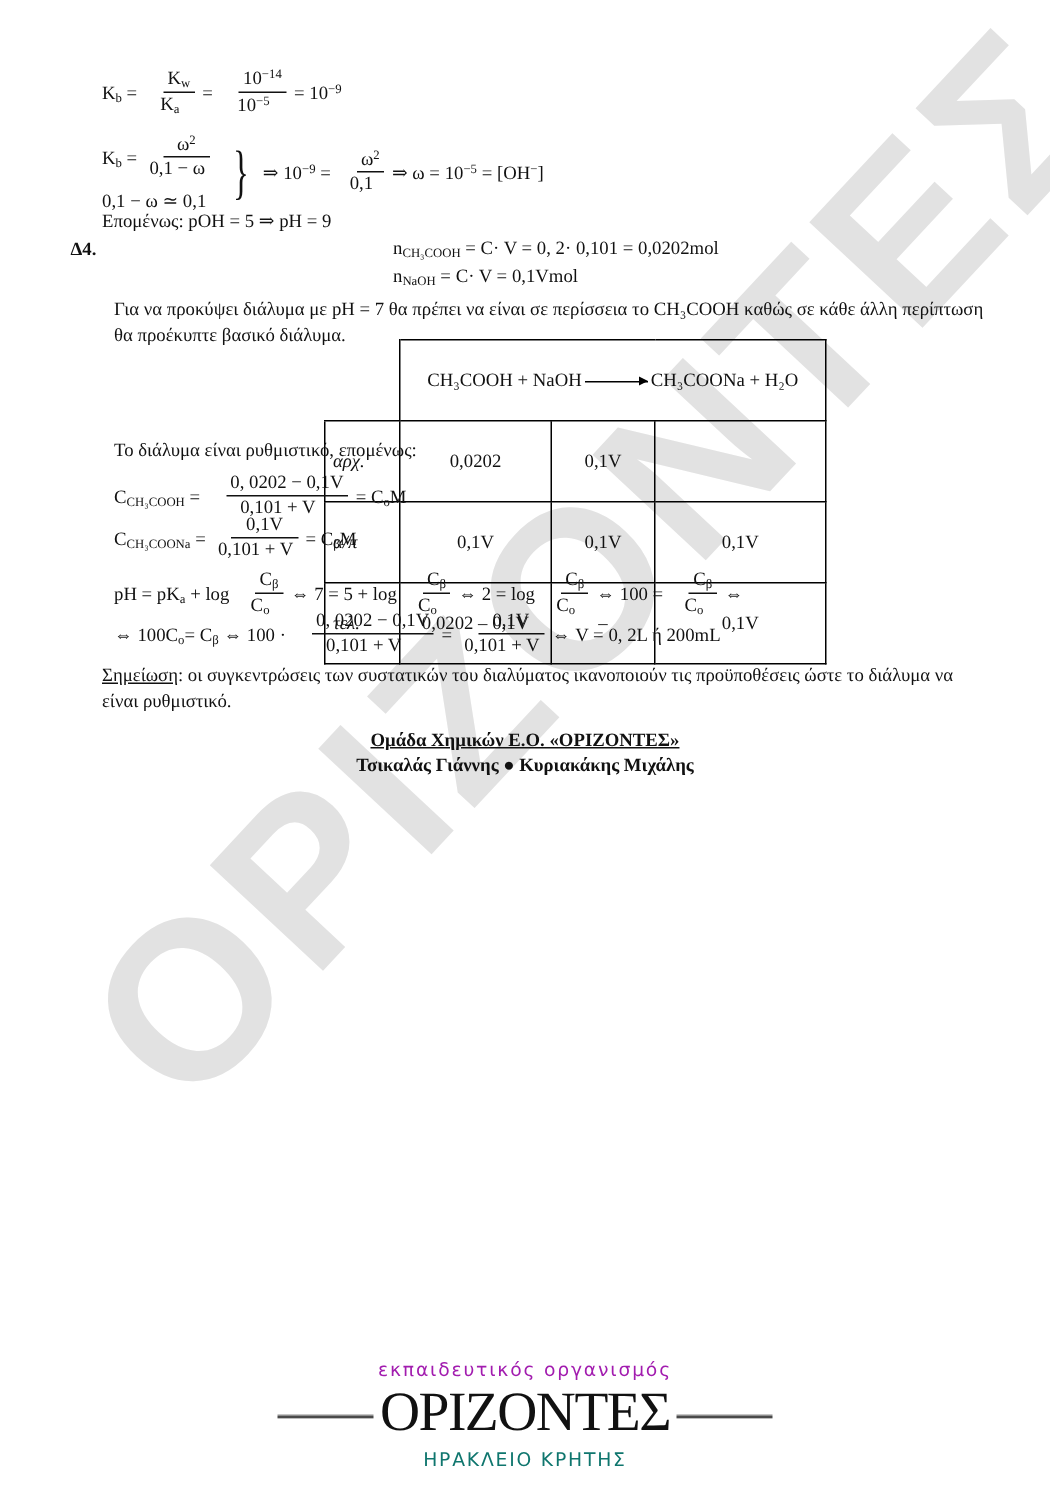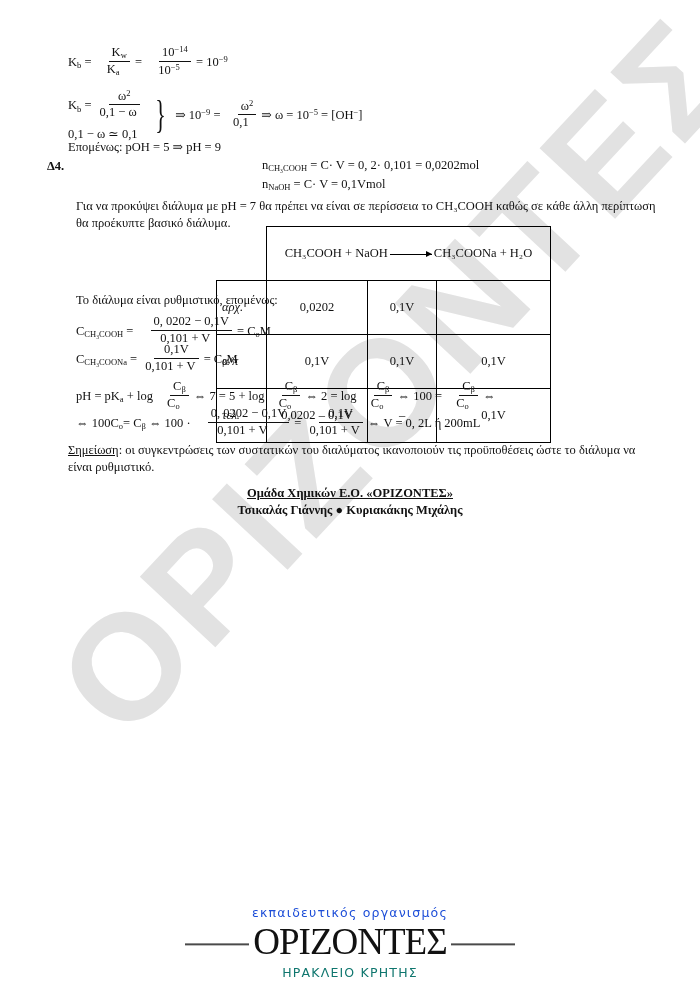--- a/index.html
+++ b/index.html
@@ -178,21 +178,21 @@
 
   
   #footer {
     position: absolute; left: 0; top: 905px;
     width: 700px; text-align: center;
   }
   #footer-top {
     font-family: "DejaVu Sans", "Liberation Sans", sans-serif;
     font-size: 12.5px;
     letter-spacing: 1.2px;
-    color: #1d4ed8;
+    color: #a21caf;
     margin-bottom: 2px;
   }
   #logo-mid {
     position: relative;
     height: 40px;
     width: 330px;
     margin: 0 auto;
   }
   #logo-rule {
     position: absolute;

